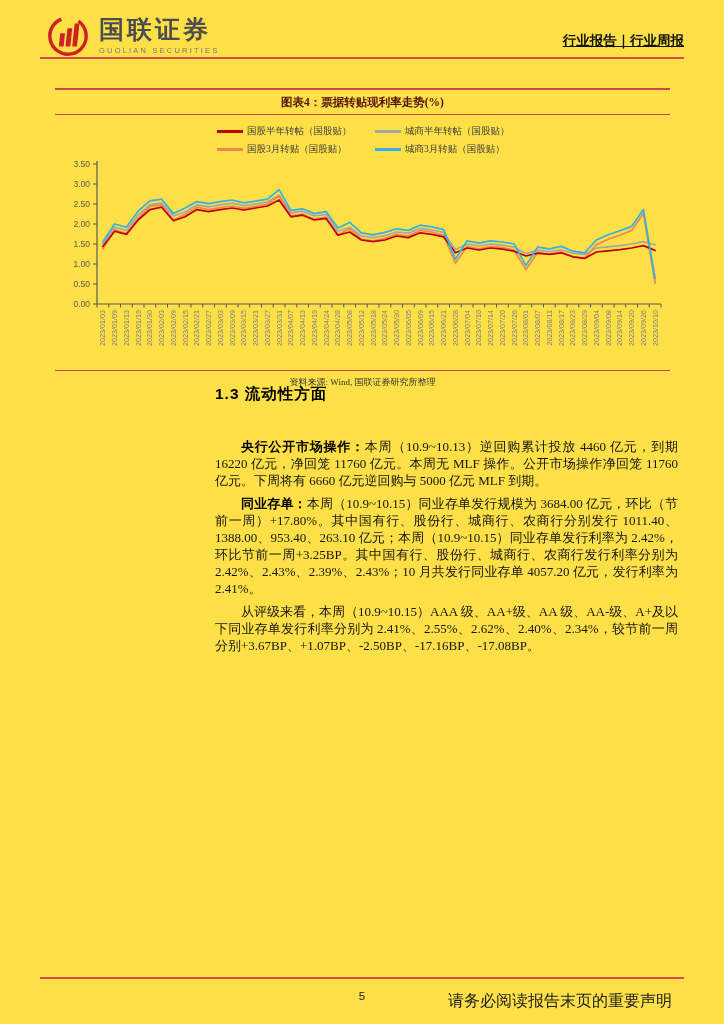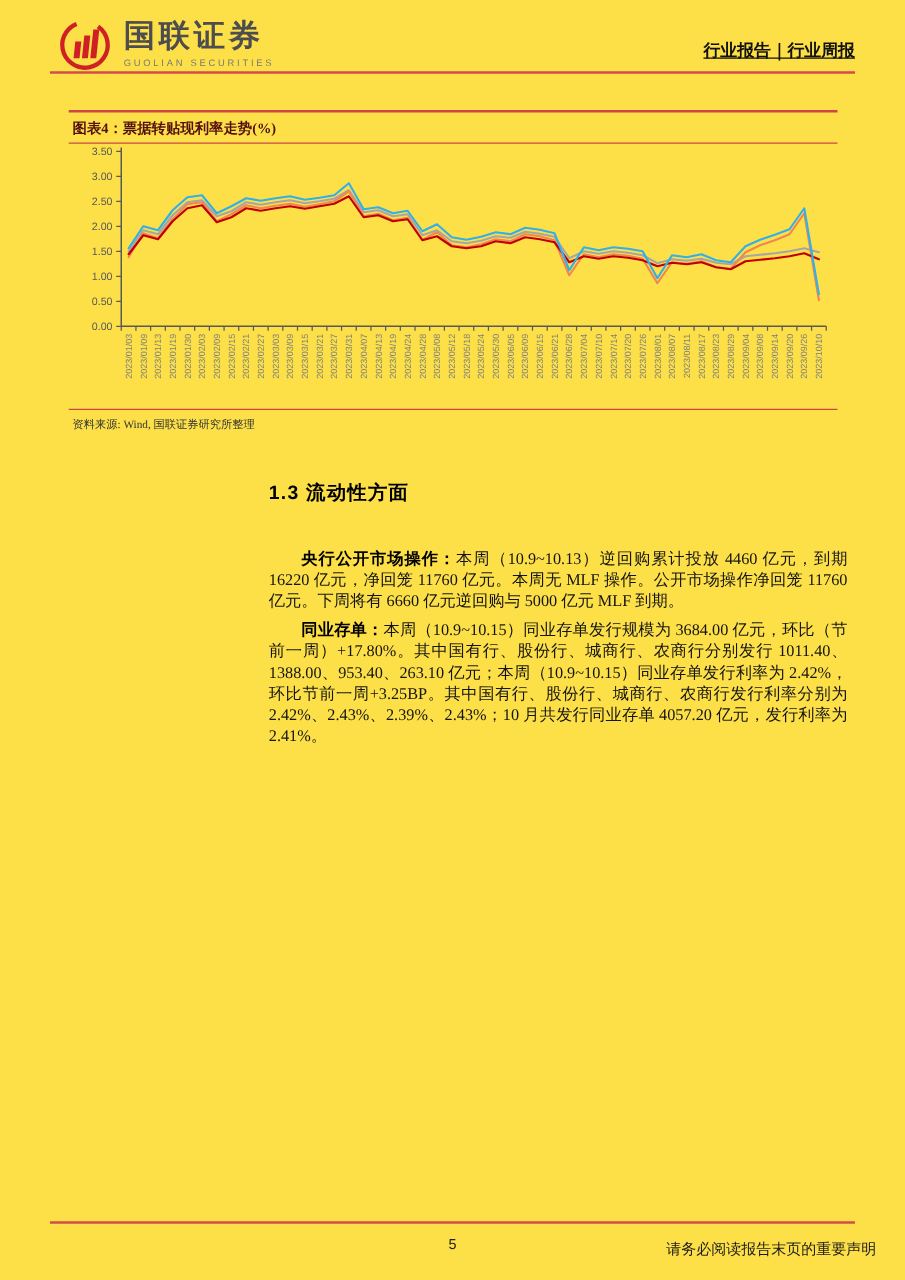--- a/index.html
+++ b/index.html
@@ -10,21 +10,21 @@
   
   .brand{ position:absolute; left:46px; top:14px; display:flex; align-items:center; gap:9px; }
   .brand-cn{ font-size:25px; font-weight:bold; color:#4d4d4f; letter-spacing:3px;
              font-family:"Liberation Sans",sans-serif; line-height:1; }
   .brand-en{ font-size:7.5px; color:#77787b; letter-spacing:2.2px; margin-top:4px; }
   .doc-type{ position:absolute; right:40px; top:32px; font-size:13.5px; font-weight:bold; color:#111;
              font-family:"Liberation Serif","DejaVu Serif",serif;text-decoration:underline; }
   .header-rule{ position:absolute; left:40px; right:40px; top:57px; height:2px; background:#d44c4c; }
 
   
-  .figure{ position:absolute; left:55px; top:88px; width:615px; }
+  .figure{ position:absolute; left:55px; top:88px; width:615px;text-align:center; }
   .fig-title{ border-top:2px solid #cf4646; padding:5px 3px 4px 3px; font-size:11.5px; font-weight:bold;
               color:#531010; font-family:"Liberation Serif","DejaVu Serif",serif; }
   .fig-div{ height:0; border-top:1px solid #cf4646; }
   .legend{ padding:10px 0 2px 162px; display:grid; grid-template-columns:158px 190px; row-gap:5px; }
   .legend-item{ display:flex; align-items:center; gap:4px; }
   .legend-swatch{ width:26px; height:2.6px; flex:0 0 auto; }
   .legend-label{ font-size:9.5px; color:#3f3f3f; font-family:"Liberation Serif","DejaVu Serif",serif; white-space:nowrap; }
   #chart-svg{ display:block; }
   .fig-source{ padding:5px 3px 6px 3px; font-size:9px; color:#333;
                font-family:"Liberation Serif","DejaVu Serif",serif; }
@@ -33,21 +33,21 @@
   .section-heading{ position:absolute; left:215px; top:384px; font-size:15.5px; font-weight:bold; color:#000;
                     font-family:"Liberation Sans","DejaVu Sans",sans-serif; letter-spacing:1px; }
   .body-col{ position:absolute; left:215px; top:438px; width:463px; }
   .body-col p{ font-size:13px; line-height:17px; color:#141414; text-align:justify; text-indent:2em;
                margin-bottom:6px; font-family:Liberation Serif, serif; }
   .body-col p b{ font-weight:bold; color:#000; }
 
   
   .footer-rule{ position:absolute; left:40px; right:40px; top:977px; height:2px; background:#d44c4c; }
   .page-num{ position:absolute; left:0; right:0; top:990px; text-align:center; font-size:11.5px; color:#222; }
-  .disclaimer{ position:absolute; right:23px; top:991px; font-size:12px; color:#1c1c1c;
+  .disclaimer{ position:absolute; right:52px; top:991px; font-size:16px; color:#1c1c1c;
                font-family:"Liberation Serif","DejaVu Serif",serif; }
 </style>
 </head>
 <body>
 
 <div class="page">
 
   <div class="brand">
     <svg width="44" height="44" viewBox="0 0 46 46">
       <circle cx="23" cy="23" r="19" fill="none" stroke="#cf2026" stroke-width="3.6" stroke-dasharray="100 20" transform="rotate(-55 23 23)"></circle>
@@ -61,20 +61,38 @@
       <div class="brand-cn">国联证券</div>
       <div class="brand-en">GUOLIAN SECURITIES</div>
     </div>
   </div>
   <div class="doc-type">行业报告｜行业周报</div>
   <div class="header-rule"></div>
 
   <div class="figure">
     <div class="fig-title">图表4：票据转贴现利率走势(%)</div>
     <div class="fig-div"></div>
+    <div class="legend" id="legend">
+        <div class="legend-item">
+          <span class="legend-swatch" style="background: rgb(192, 0, 0);"></span>
+          <span class="legend-label">国股半年转帖（国股贴）</span>
+        </div>
+        <div class="legend-item">
+          <span class="legend-swatch" style="background: rgb(166, 166, 166);"></span>
+          <span class="legend-label">城商半年转帖（国股贴）</span>
+        </div>
+        <div class="legend-item">
+          <span class="legend-swatch" style="background: rgb(240, 134, 80);"></span>
+          <span class="legend-label">国股3月转贴（国股贴）</span>
+        </div>
+        <div class="legend-item">
+          <span class="legend-swatch" style="background: rgb(49, 176, 233);"></span>
+          <span class="legend-label">城商3月转贴（国股贴）</span>
+        </div>
+      </div>
     <svg id="chart-svg" width="615" height="212" viewBox="0 0 615 212">
         <line x1="42" y1="3" x2="42" y2="146" stroke="#595959" stroke-width="1.2"></line>
         <line x1="42" y1="146" x2="606" y2="146" stroke="#595959" stroke-width="1.2"></line>
         <line x1="38" y1="6" x2="42" y2="6" stroke="#595959" stroke-width="1"></line>
         <text x="35" y="9" text-anchor="end" font-size="8.5" fill="#595959" font-family="Liberation Sans, DejaVu Sans, sans-serif">3.50</text>
         <line x1="38" y1="26" x2="42" y2="26" stroke="#595959" stroke-width="1"></line>
         <text x="35" y="29" text-anchor="end" font-size="8.5" fill="#595959" font-family="Liberation Sans, DejaVu Sans, sans-serif">3.00</text>
         <line x1="38" y1="46" x2="42" y2="46" stroke="#595959" stroke-width="1"></line>
         <text x="35" y="49" text-anchor="end" font-size="8.5" fill="#595959" font-family="Liberation Sans, DejaVu Sans, sans-serif">2.50</text>
         <line x1="38" y1="66" x2="42" y2="66" stroke="#595959" stroke-width="1"></line>
@@ -190,19 +208,20 @@
         <polyline points="47.9,83.6 59.6,66.0 71.4,69.2 83.1,53.2 94.9,42.8 106.6,41.2 118.4,55.6 130.1,50.0 141.9,43.6 153.6,45.6 165.4,43.6 177.1,42.0 188.9,44.8 200.6,43.2 212.4,41.2 224.1,31.6 235.9,52.4 247.6,50.8 259.4,55.6 271.1,53.6 282.9,70.0 294.6,64.4 306.4,74.8 318.1,76.8 329.9,74.4 341.6,70.8 353.4,72.4 365.1,67.2 376.9,68.8 388.6,71.6 400.4,101.2 412.1,82.8 423.9,85.2 435.6,82.8 447.4,84.0 459.1,86.0 470.9,107.6 482.6,89.2 494.4,90.8 506.1,88.4 517.9,93.2 529.6,94.8 541.4,82.0 553.1,76.8 564.9,72.8 576.6,68.4 588.4,51.6 600.1,120.4" fill="none" stroke="#31b0e9" stroke-width="1.7" stroke-linejoin="round" stroke-linecap="round"></polyline>
       </svg>
     <div class="fig-div"></div>
     <div class="fig-source">资料来源: Wind, 国联证券研究所整理</div>
   </div>
 
   <div class="section-heading">1.3 流动性方面</div>
   <div class="body-col">
     <p><b>央行公开市场操作：</b><span>本周（10.9~10.13）逆回购累计投放 4460 亿元，到期 16220 亿元，净回笼 11760 亿元。本周无 MLF 操作。公开市场操作净回笼 11760 亿元。下周将有 6660 亿元逆回购与 5000 亿元 MLF 到期。</span></p>
     <p><b>同业存单：</b><span>本周（10.9~10.15）同业存单发行规模为 3684.00 亿元，环比（节前一周）+17.80%。其中国有行、股份行、城商行、农商行分别发行 1011.40、1388.00、953.40、263.10 亿元；本周（10.9~10.15）同业存单发行利率为 2.42%，环比节前一周+3.25BP。其中国有行、股份行、城商行、农商行发行利率分别为 2.42%、2.43%、2.39%、2.43%；10 月共发行同业存单 4057.20 亿元，发行利率为 2.41%。</span></p>
+    <p><b></b><span>从评级来看，本周（10.9~10.15）AAA 级、AA+级、AA 级、AA-级、A+及以下同业存单发行利率分别为 2.41%、2.55%、2.62%、2.40%、2.34%，较节前一周分别+3.67BP、+1.07BP、-2.50BP、-17.16BP、-17.08BP。</span></p>
   </div>
 
   <div class="footer-rule"></div>
   <div class="page-num">5</div>
   <div class="disclaimer">请务必阅读报告末页的重要声明</div>
 
 </div>
 
 </body></html>

